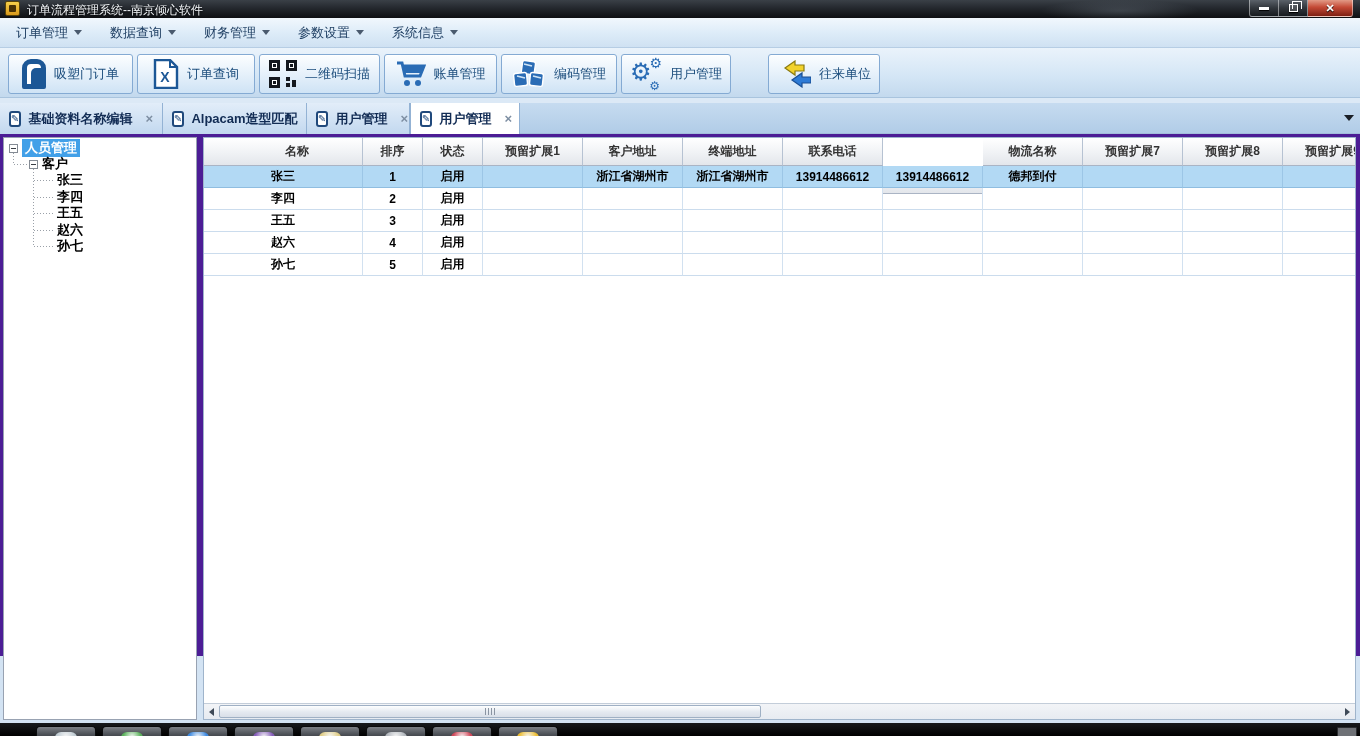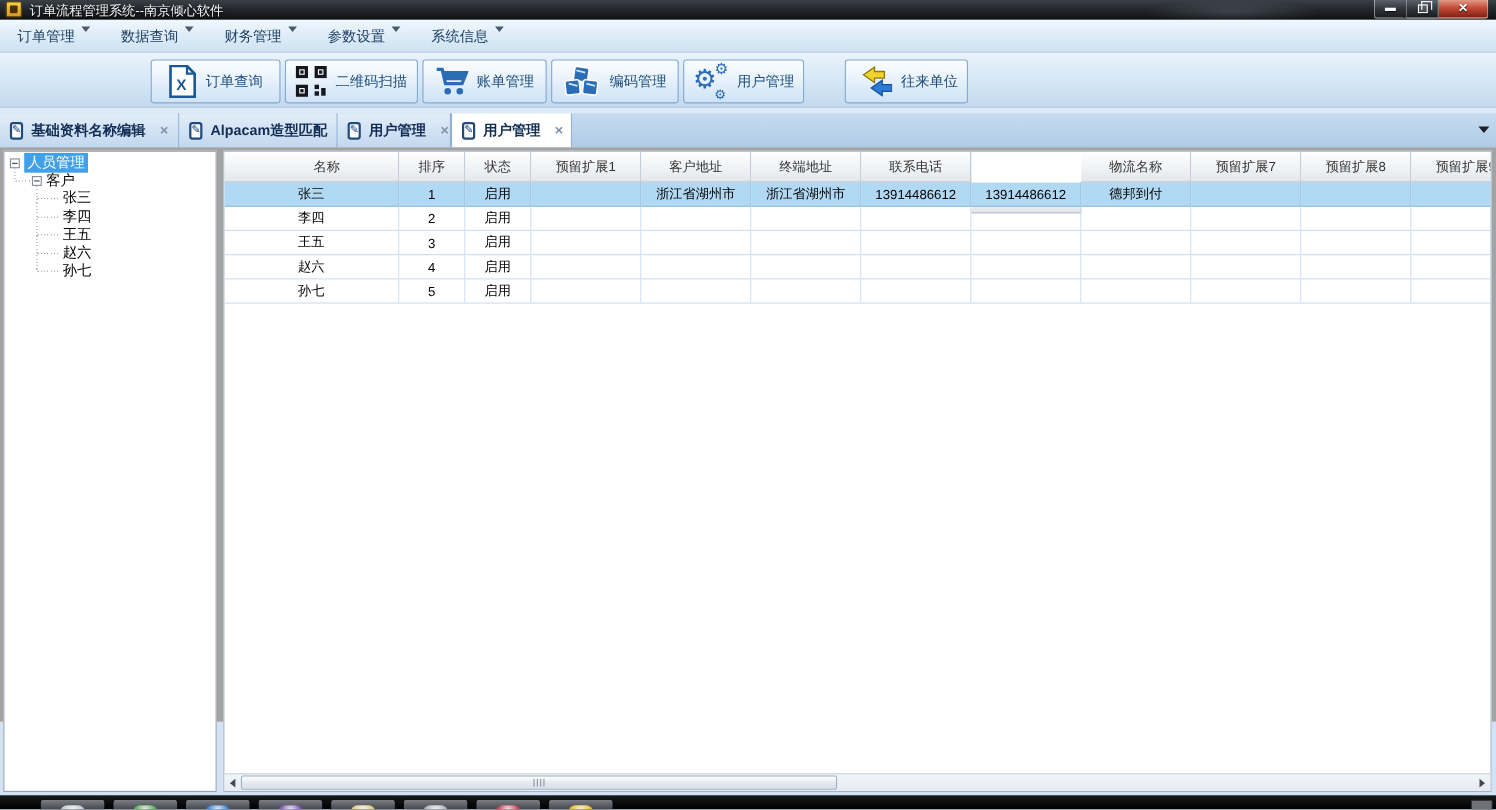--- a/index.html
+++ b/index.html
@@ -27,21 +27,21 @@
     background:linear-gradient(180deg,#e29a86,#c44a36 45%,#7e1f12); }
   .glyph-min { width:10px; height:3px; background:#fff; box-shadow:0 1px 1px #000; }
   .glyph-max { width:9px; height:8px; border:1px solid #fff; position:relative; background:rgba(255,255,255,.15); box-shadow:0 1px 1px #000;}
   .glyph-max::before { content:""; position:absolute; left:2px; top:-4px; width:8px; height:7px; border:1px solid #fff; border-bottom:none; }
   .glyph-close { color:#fff; font-size:11px; font-weight:bold; text-shadow:0 1px 1px #000; line-height:1; }
 
   
   #menubar { left:0; top:18px; width:1360px; height:30px;
     background:linear-gradient(180deg,#f1f7fd 0%,#dcebf8 55%,#cfe1f2 100%);
     border-bottom:1px solid #b6cde4; display:flex; align-items:center; padding-left:8px; }
-  .menu-item { display:flex; align-items:flex-start; gap:6px; padding:4px 8px; margin-right:12px;
+  .menu-item { display:flex; align-items:center; gap:6px; padding:4px 8px; margin-right:12px;
     color:#1f3f63; font-size:13px; cursor:default; }
   .dn-arrow { width:0; height:0; border-left:4px solid transparent; border-right:4px solid transparent;
     border-top:5px solid #4a5a6e; }
 
   
   #toolbar { left:0; top:48px; width:1360px; height:50px;
     background:linear-gradient(180deg,#eaf3fb 0%,#d3e5f5 60%,#c3d9ee 100%);
     border-bottom:1px solid #a9c4de; }
   .tbtn { position:absolute; top:6px; height:40px; border:1px solid #84aad3; border-radius:3px;
     background:linear-gradient(180deg,#fcfeff 0%,#e8f2fb 45%,#cfe3f5 100%);
@@ -76,21 +76,21 @@
     background:linear-gradient(180deg,#e2edf9,#c2d8ef); }
   .tab.active { background:#fff; border-left:1px solid #93b2d4; }
   .tab .tlabel { color:#122c54; font-size:13px; font-weight:bold; white-space:nowrap; }
   .tab .tclose { color:#7d8ea2; font-size:13px; font-weight:bold; padding:0 2px; margin-left:4px; }
   .edit-ic { width:16px; height:16px; border:2px solid #20497c; border-radius:3px; background:#fff;
     color:#20497c; font-family:"DejaVu Sans", sans-serif; font-size:10px; line-height:12px; text-align:center; }
   #tab-overflow { right:6px; top:12px; width:0; height:0; border-left:5px solid transparent;
     border-right:5px solid transparent; border-top:6px solid #1a1f26; position:absolute; }
 
   
-  #content { left:0; top:134px; width:1360px; height:522px; background:#a3a3a3; }
+  #content { left:0; top:134px; width:1360px; height:522px; background:#4c1d95;font-weight:bold; }
 
   
   #treepanel { left:3px; top:3px; width:194px; height:583px; background:#fff; border:1px solid #98a2b2; position:absolute; }
   .trow { position:absolute; height:16px; display:flex; align-items:center; font-size:13px; color:#000; white-space:nowrap; }
   .texp { width:9px; height:9px; border:1px solid #848b94; background:#fff; position:relative; margin-right:4px; }
   .texp::after { content:""; position:absolute; left:1px; top:3px; width:5px; height:1px; background:#3a3f45; }
   .tsel { background:#42a0e8; color:#fff; padding:0 3px; }
   .dotv { position:absolute; width:1px; background-image:repeating-linear-gradient(180deg,#9aa0a8 0 1px,transparent 1px 3px); }
   .doth { position:absolute; height:1px; background-image:repeating-linear-gradient(90deg,#9aa0a8 0 1px,transparent 1px 3px); }
 
@@ -163,20 +163,24 @@
       <span>参数设置</span>
       <span class="dn-arrow"></span>
     </div>
     <div class="menu-item">
       <span>系统信息</span>
       <span class="dn-arrow"></span>
     </div>
   </div>
 
 <div id="toolbar" class="abs">
+  <div class="tbtn" style="left:8px;width:125px">
+    <div class="ic-door"></div>
+    <span class="lbl">吸塑门订单</span>
+  </div>
   <div class="tbtn" style="left:137px;width:118px">
     <svg class="icsvg" width="26" height="30" viewBox="0 0 26 30">
       <path d="M2 1 L17 1 L24 8 L24 29 L2 29 Z" fill="#fff" stroke="#1c5796" stroke-width="2.4"></path>
       <path d="M17 1 L17 8 L24 8" fill="none" stroke="#1c5796" stroke-width="2"></path>
       <text x="12" y="23" font-size="14" font-weight="bold" fill="#1c5796" text-anchor="middle" font-family="Liberation Sans, sans-serif">X</text>
     </svg>
     <span class="lbl">订单查询</span>
   </div>
   <div class="tbtn" style="left:259px;width:121px">
     <div class="ic-qr">

